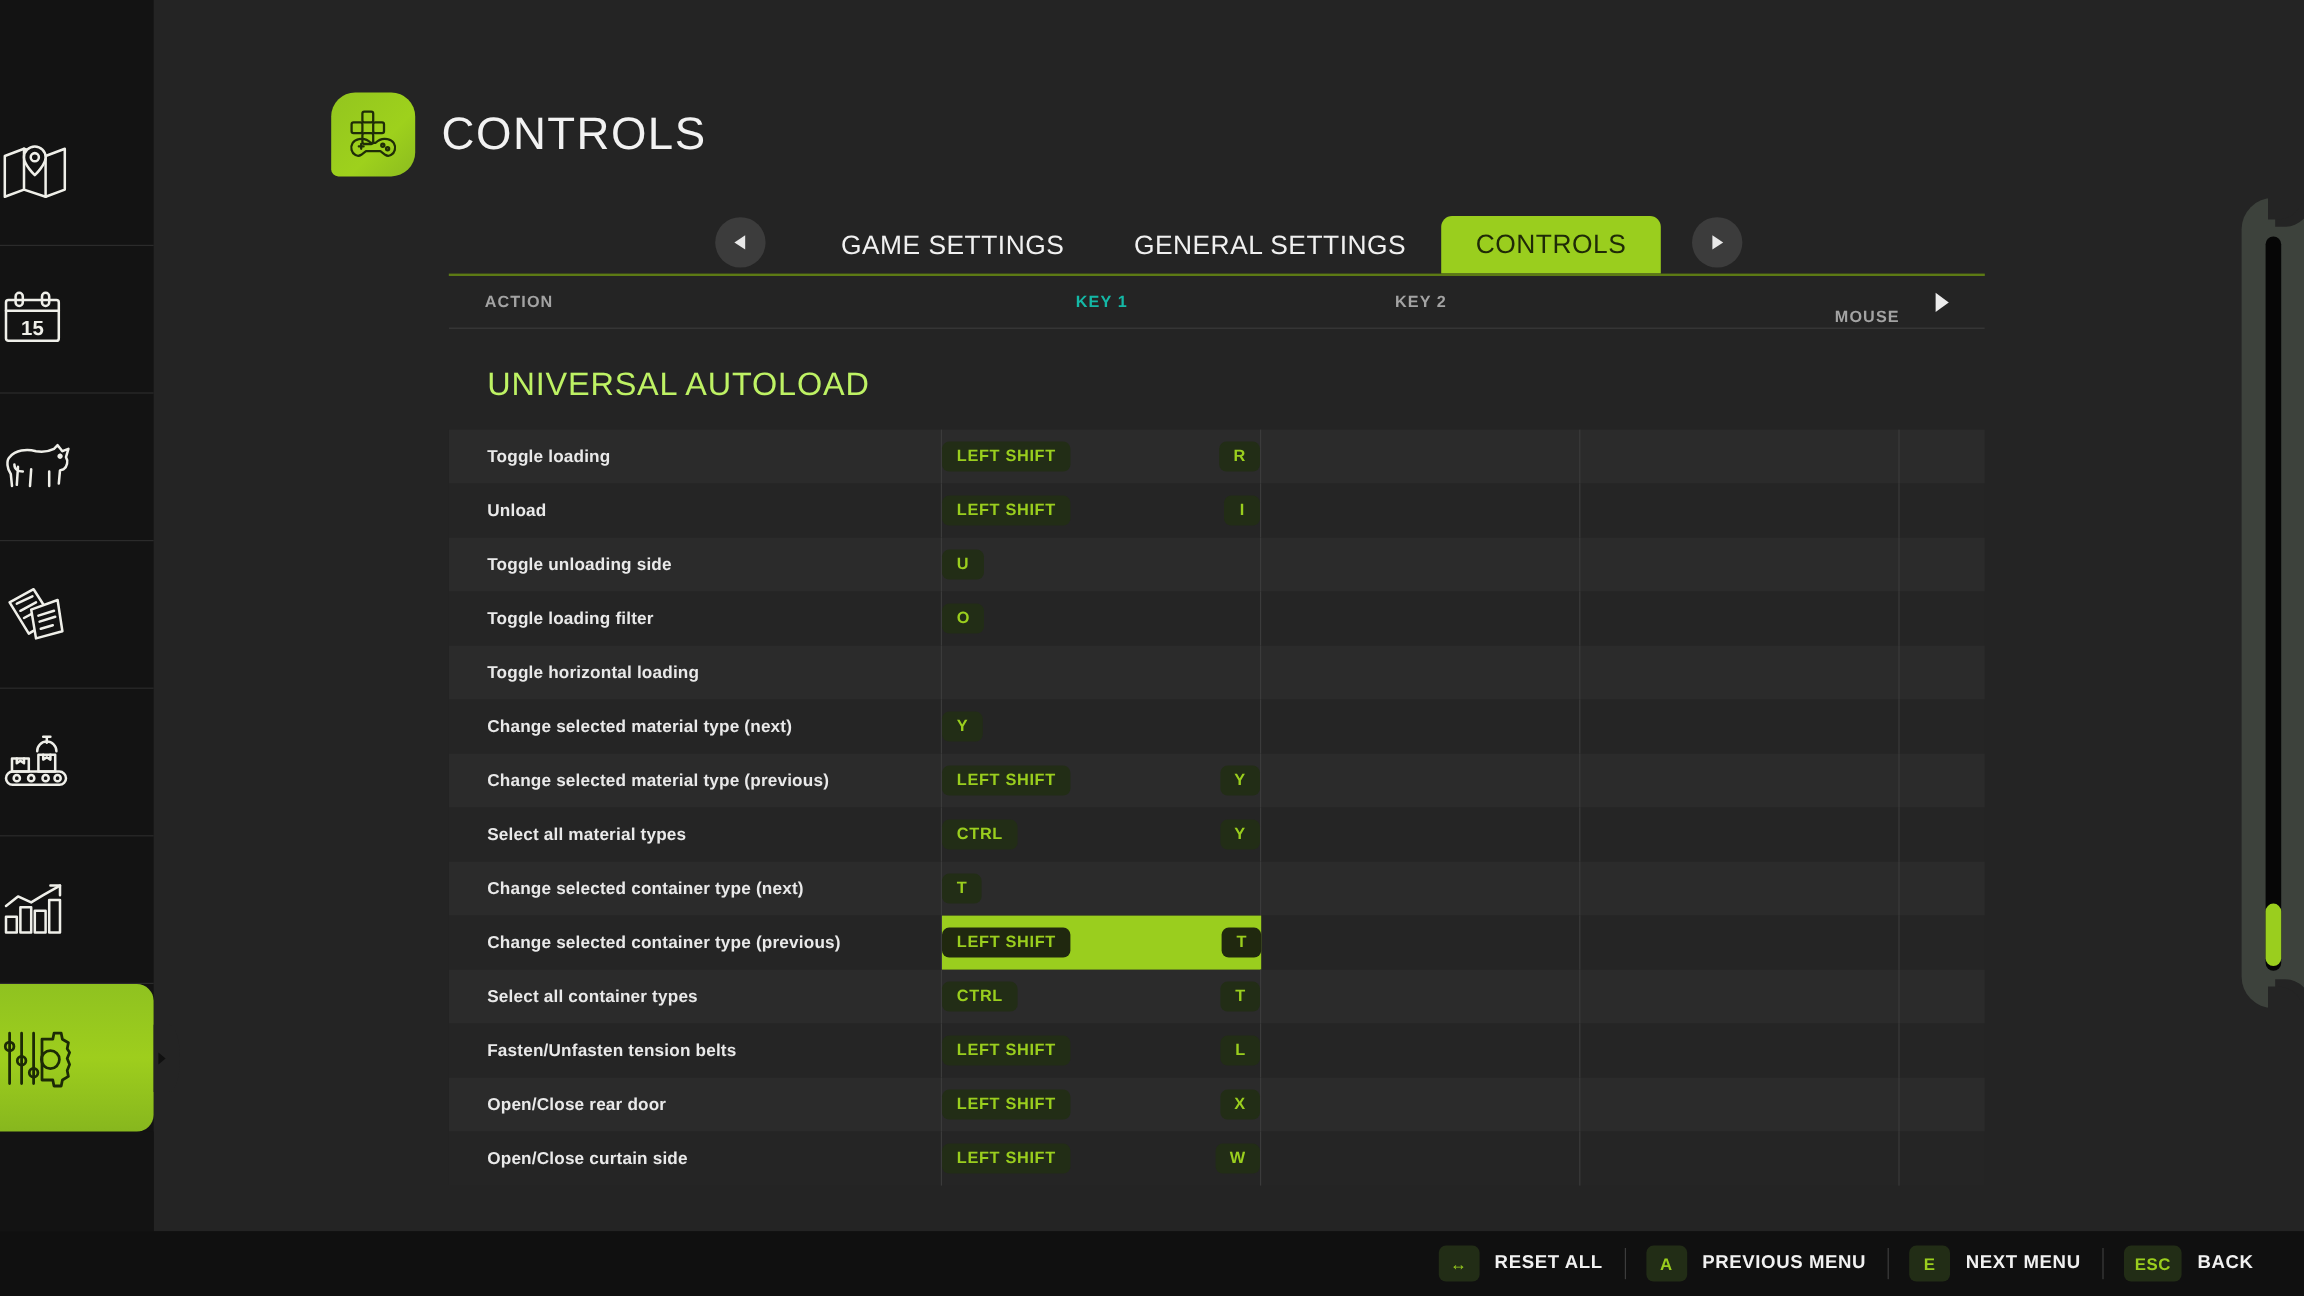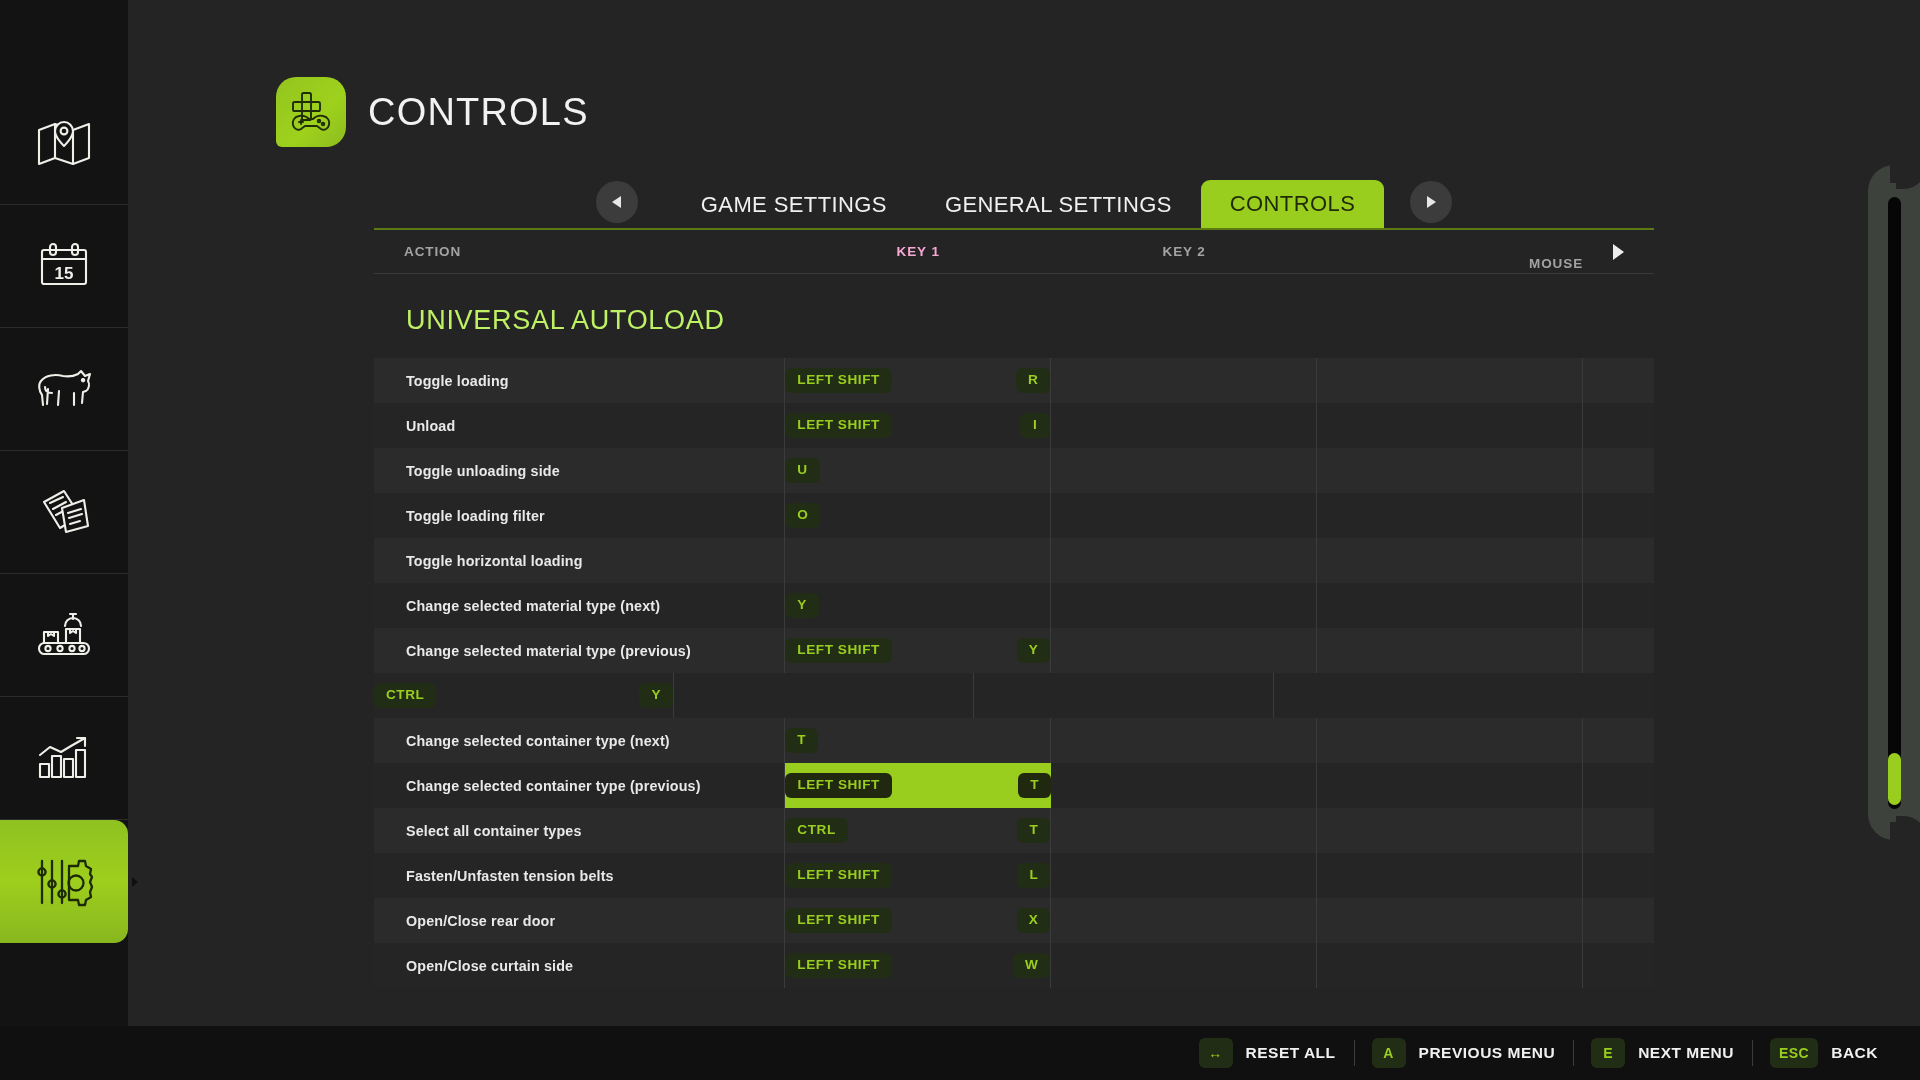--- a/index.html
+++ b/index.html
@@ -21,21 +21,21 @@
     position: absolute; left: 0; top: 0;
     width: 128px; height: 1026px;
     background: #131313;
     display: flex; flex-direction: column;
     z-index: 20;
   }
   .sb-spacer { height: 82px; flex: none; }
   .sb-item {
     position: relative;
     height: 123px; flex: none;
-    display: flex; align-items: center; justify-content: center;
+    display: flex; align-items: center; justify-content: flex-start;
     border-bottom: 1px solid #2b2b2b;
   }
   .sb-item:first-of-type { border-top: 1px solid #2b2b2b; }
   .sb-item svg { display: block; }
   .sb-item .stroke { fill: none; stroke: #efefe9; stroke-width: 2.1; stroke-linecap: round; stroke-linejoin: round; }
   .sb-item.active {
     background: linear-gradient(180deg, #8fc220 0%, #9ece1d 50%, #87b71e 100%);
     border-bottom: none;
     width: 128px;
     border-radius: 0 14px 14px 0;
@@ -141,21 +141,21 @@
   }
   .thead {
     display: flex; height: 44px; align-items: center;
     border-bottom: 1px solid #3a3a3a;
   }
   .th {
     font-size: 13.5px; font-weight: 700;
     letter-spacing: 0.9px; color: #a3a3a3;
   }
   .th.c-action { width: 460px; padding-left: 30px; }
-  .th.c-k1 { width: 300px; text-align: center; color: #f9a8d4; }
+  .th.c-k1 { width: 300px; text-align: center; color: #14b8a6; }
   .th.c-k2 { width: 300px; text-align: center; }
   .th.c-mouse { width: 300px; text-align: right; margin-top: 24px; }
   .th.c-more { width: 80px; display: flex; justify-content: center; }
   .th-arrow {
     width: 0; height: 0;
     border-left: 11px solid #ececec;
     border-top: 8px solid transparent;
     border-bottom: 8px solid transparent;
   }
 
@@ -470,20 +470,21 @@
             <div class="cell c-action">Change selected material type (previous)</div>
             <div class="cell c-k1">
               <span class="keycap">LEFT SHIFT</span>
               <span class="keycap">Y</span>
             </div>
             <div class="cell c-k2"></div>
             <div class="cell c-mouse"></div>
             <div class="cell c-more"></div>
           </div>
           <div class="row alt">
+            <div class="cell c-action">Select all material types</div>
             <div class="cell c-k1">
               <span class="keycap">CTRL</span>
               <span class="keycap">Y</span>
             </div>
             <div class="cell c-k2"></div>
             <div class="cell c-mouse"></div>
             <div class="cell c-more"></div>
           </div>
           <div class="row">
             <div class="cell c-action">Change selected container type (next)</div>

